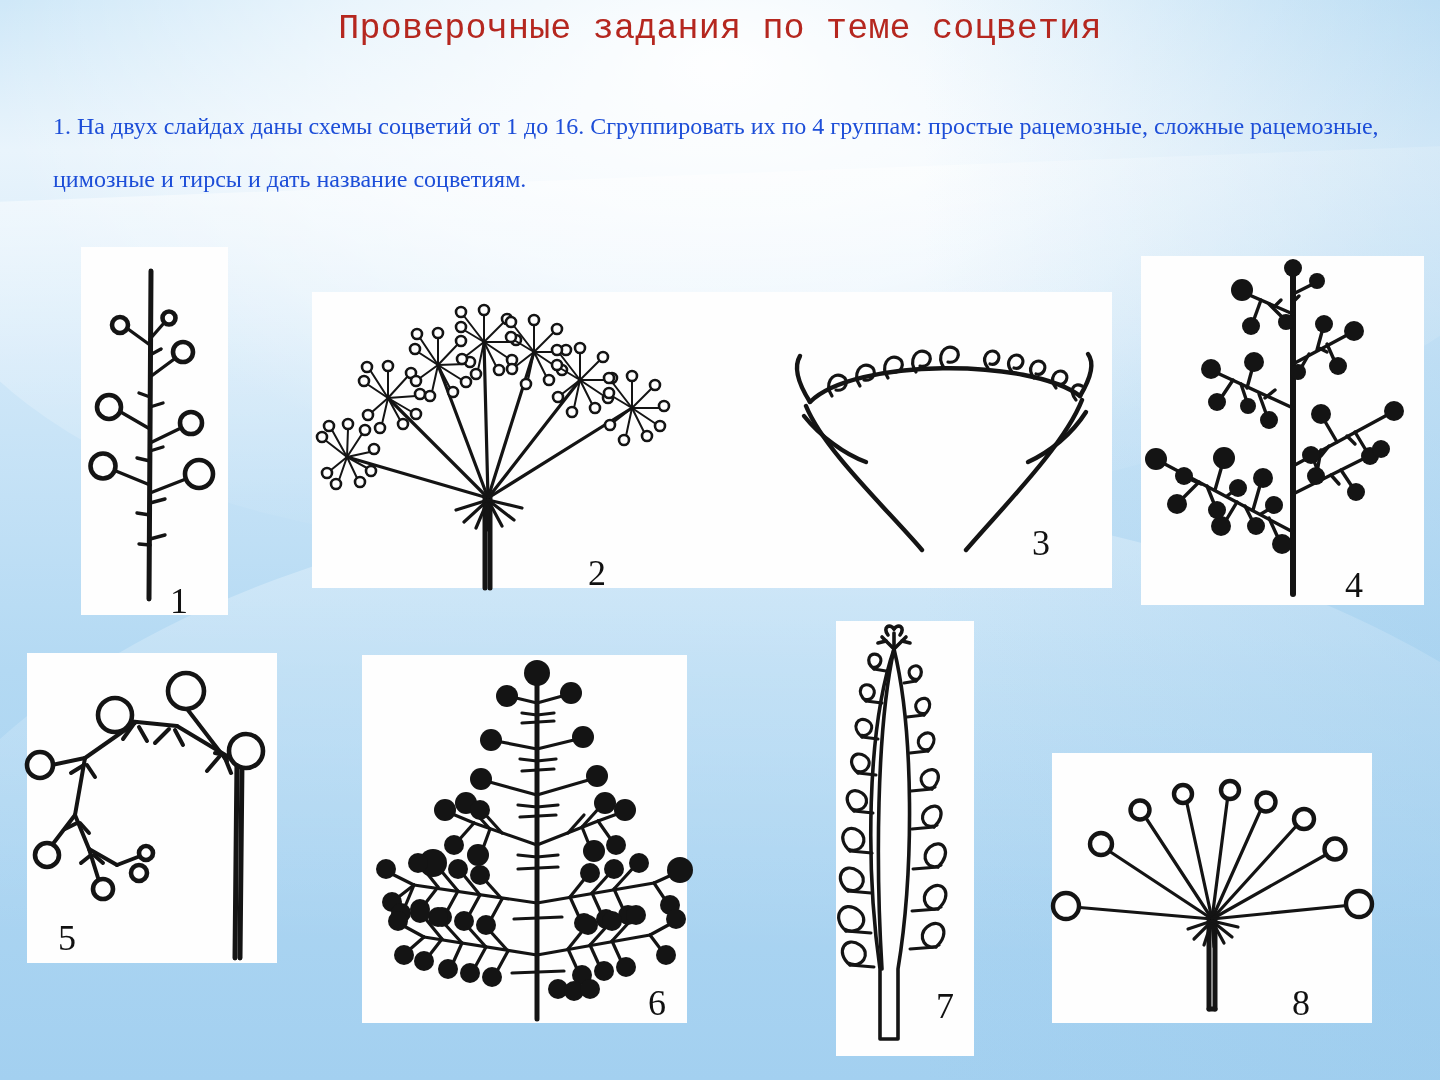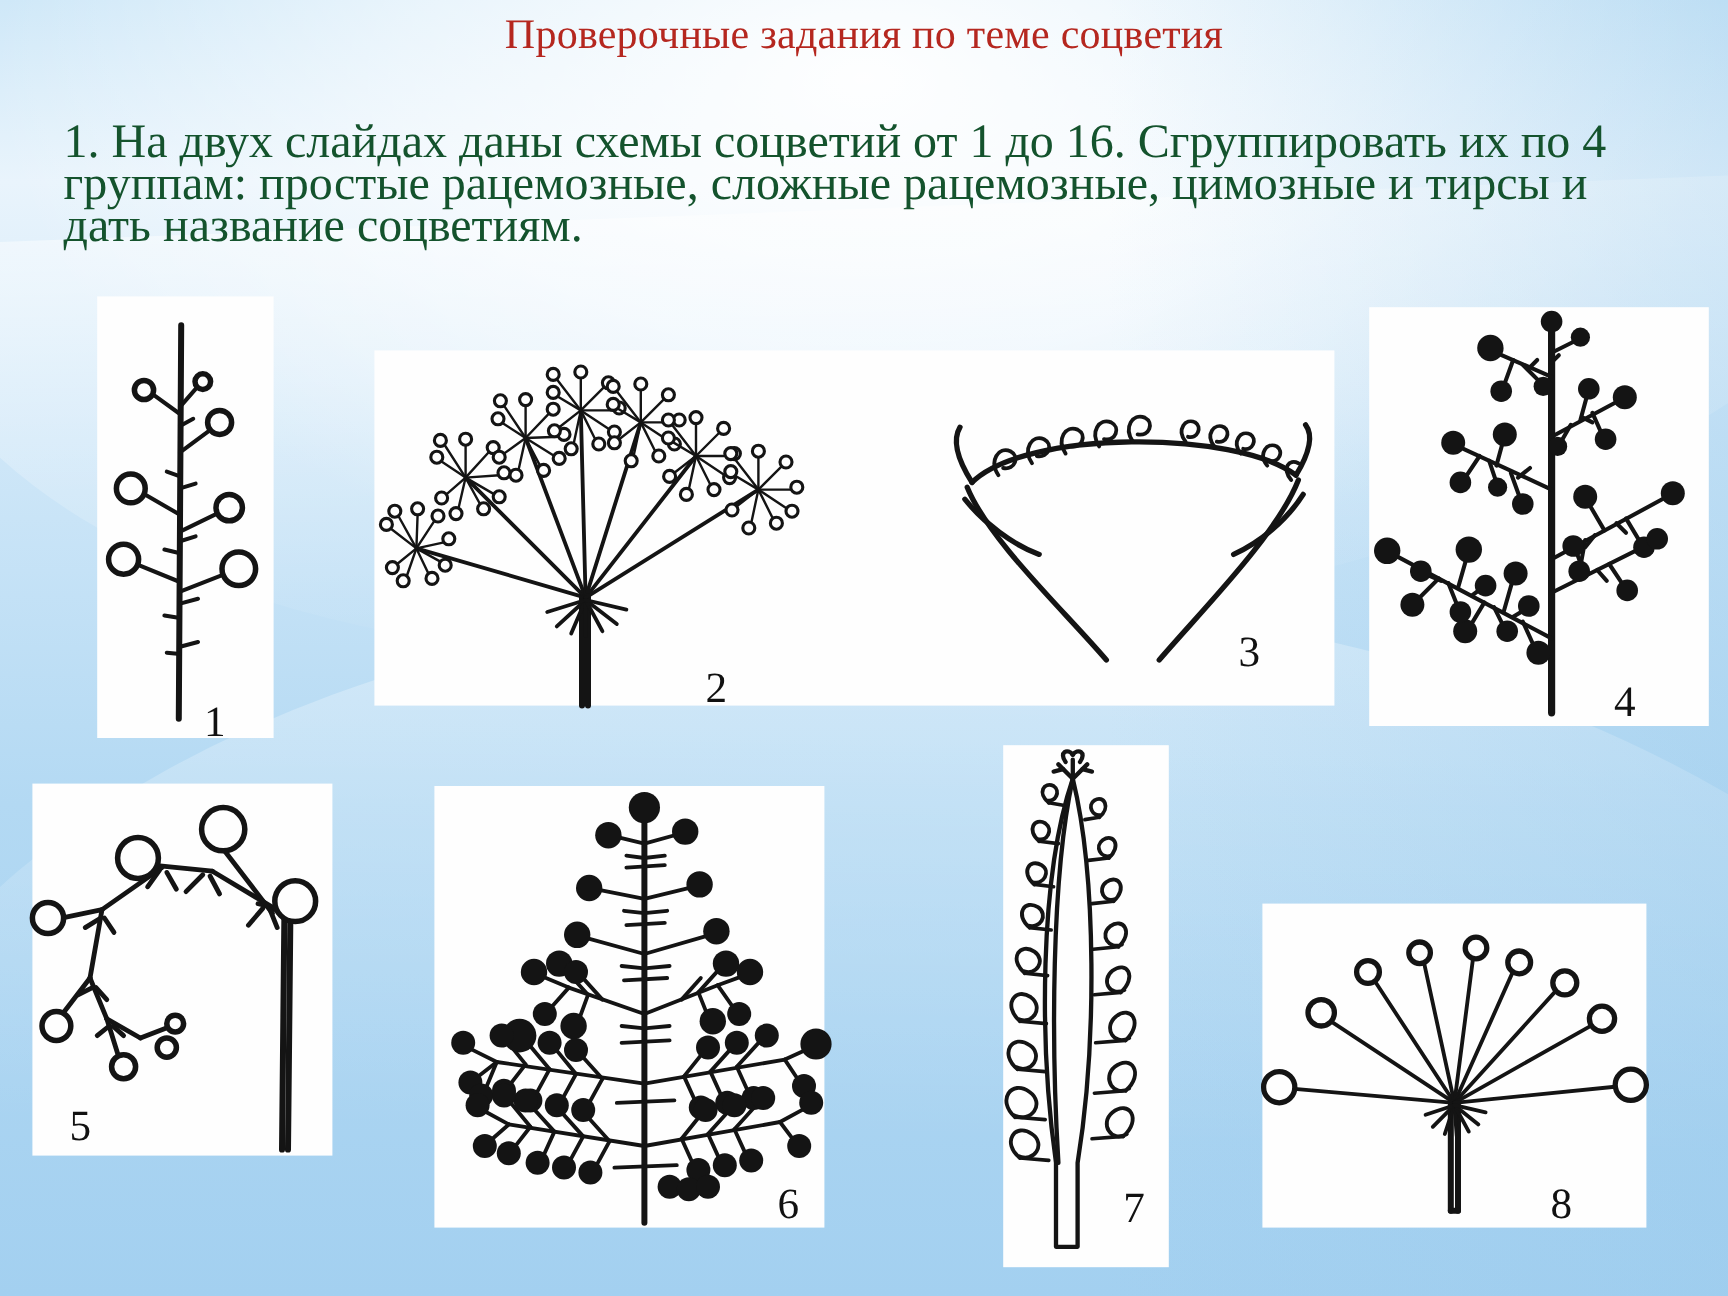--- a/index.html
+++ b/index.html
@@ -21,24 +21,24 @@
       transform:rotate(-2.2deg);opacity:.85;}
   #swoosh2{position:absolute;left:-10%;top:46%;width:130%;height:60%;
       background:linear-gradient(180deg, rgba(255,255,255,.34), rgba(255,255,255,0) 70%);
       border-radius:50% 50% 0 0/85% 85% 0 0;
       transform:rotate(1.2deg);}
   #swoosh3{position:absolute;right:-4%;top:0;width:40%;height:100%;
       background:linear-gradient(270deg, rgba(150,200,235,.35), rgba(150,200,235,0));}
 
   
   #title{position:absolute;left:0;right:0;top:9px;text-align:center;
-      font-family:Liberation Serif, serif;
+      font-family:Liberation Mono, monospace;
       font-size:35px;color:#b5271f;letter-spacing:.2px;white-space:nowrap;}
   #body-text{position:absolute;left:53px;top:100px;width:1336px;
-      font-size:40px;line-height:35px;color:#14532d;}
+      font-size:24px;line-height:53px;color:#1d4ed8;}
 
   
   .panel{position:absolute;background:#fefefe;}
   .num{position:absolute;font-size:36px;color:#111;line-height:1;}
   svg{display:block;overflow:visible;}
   .ink{stroke:#141414;fill:none;stroke-linecap:round;stroke-linejoin:round;}
   .dot-o{stroke:#141414;fill:#fefefe;}
   .dot-f{fill:#141414;stroke:none;}
 </style>
 </head>

